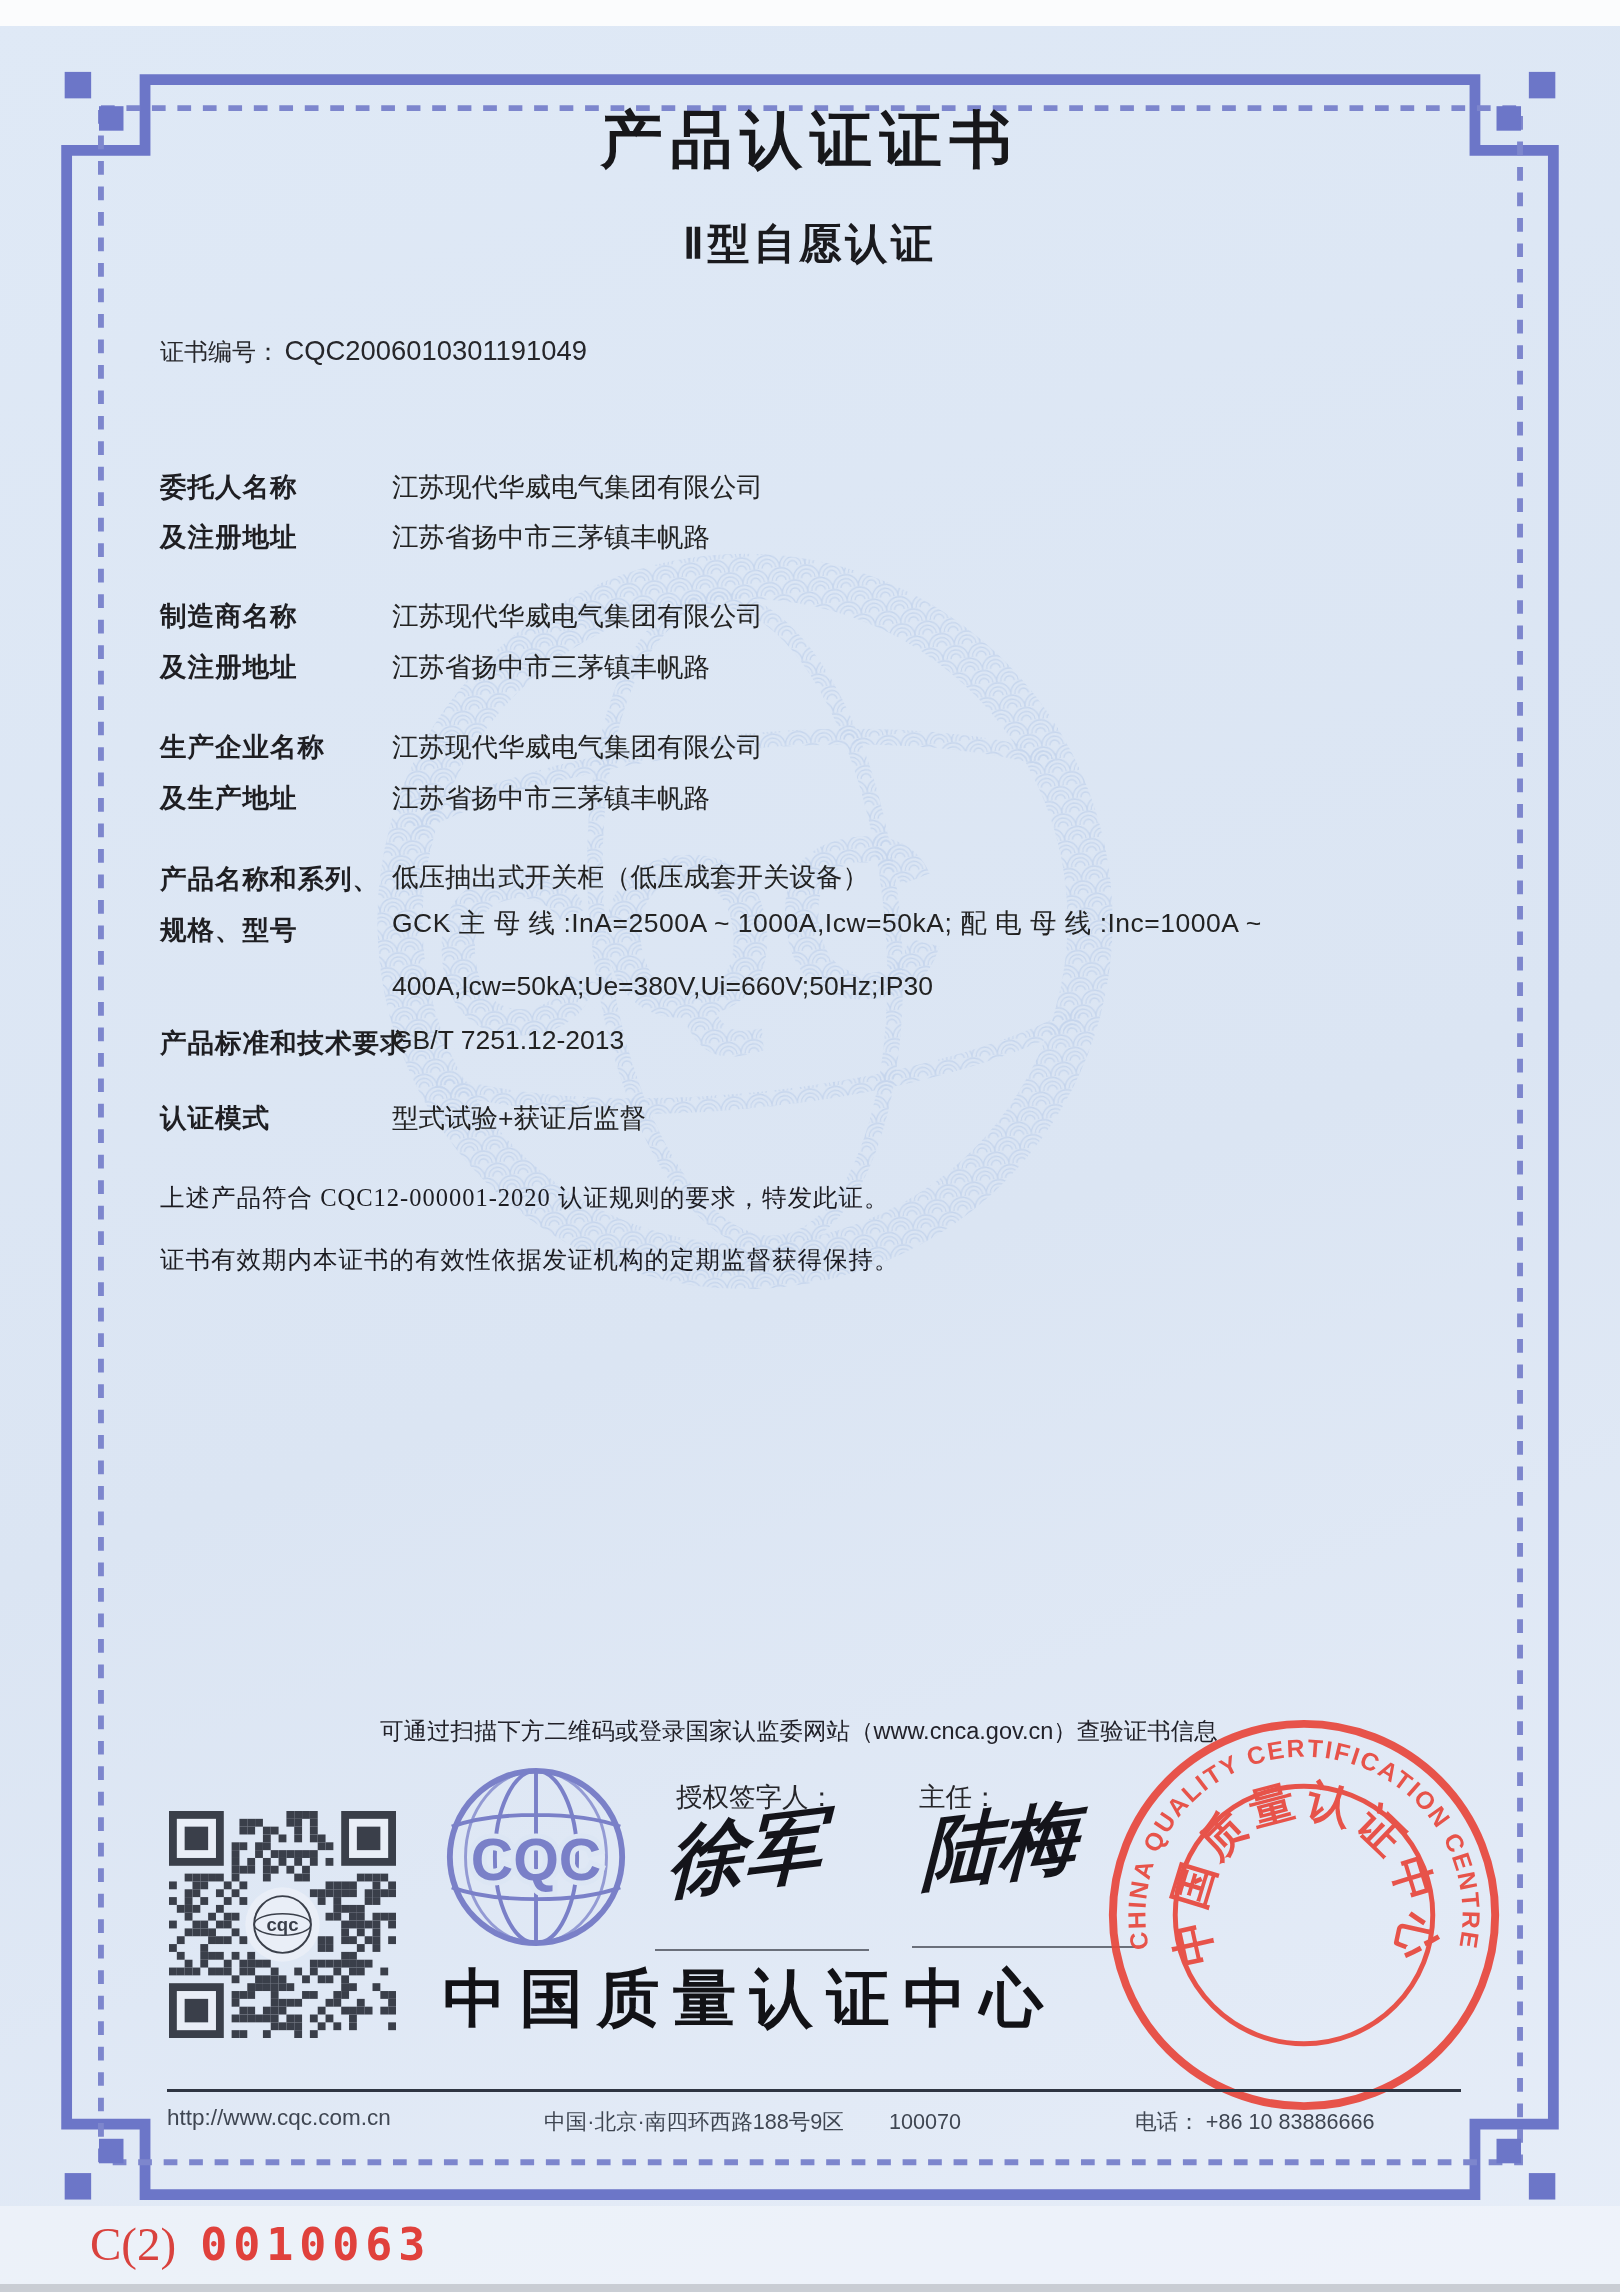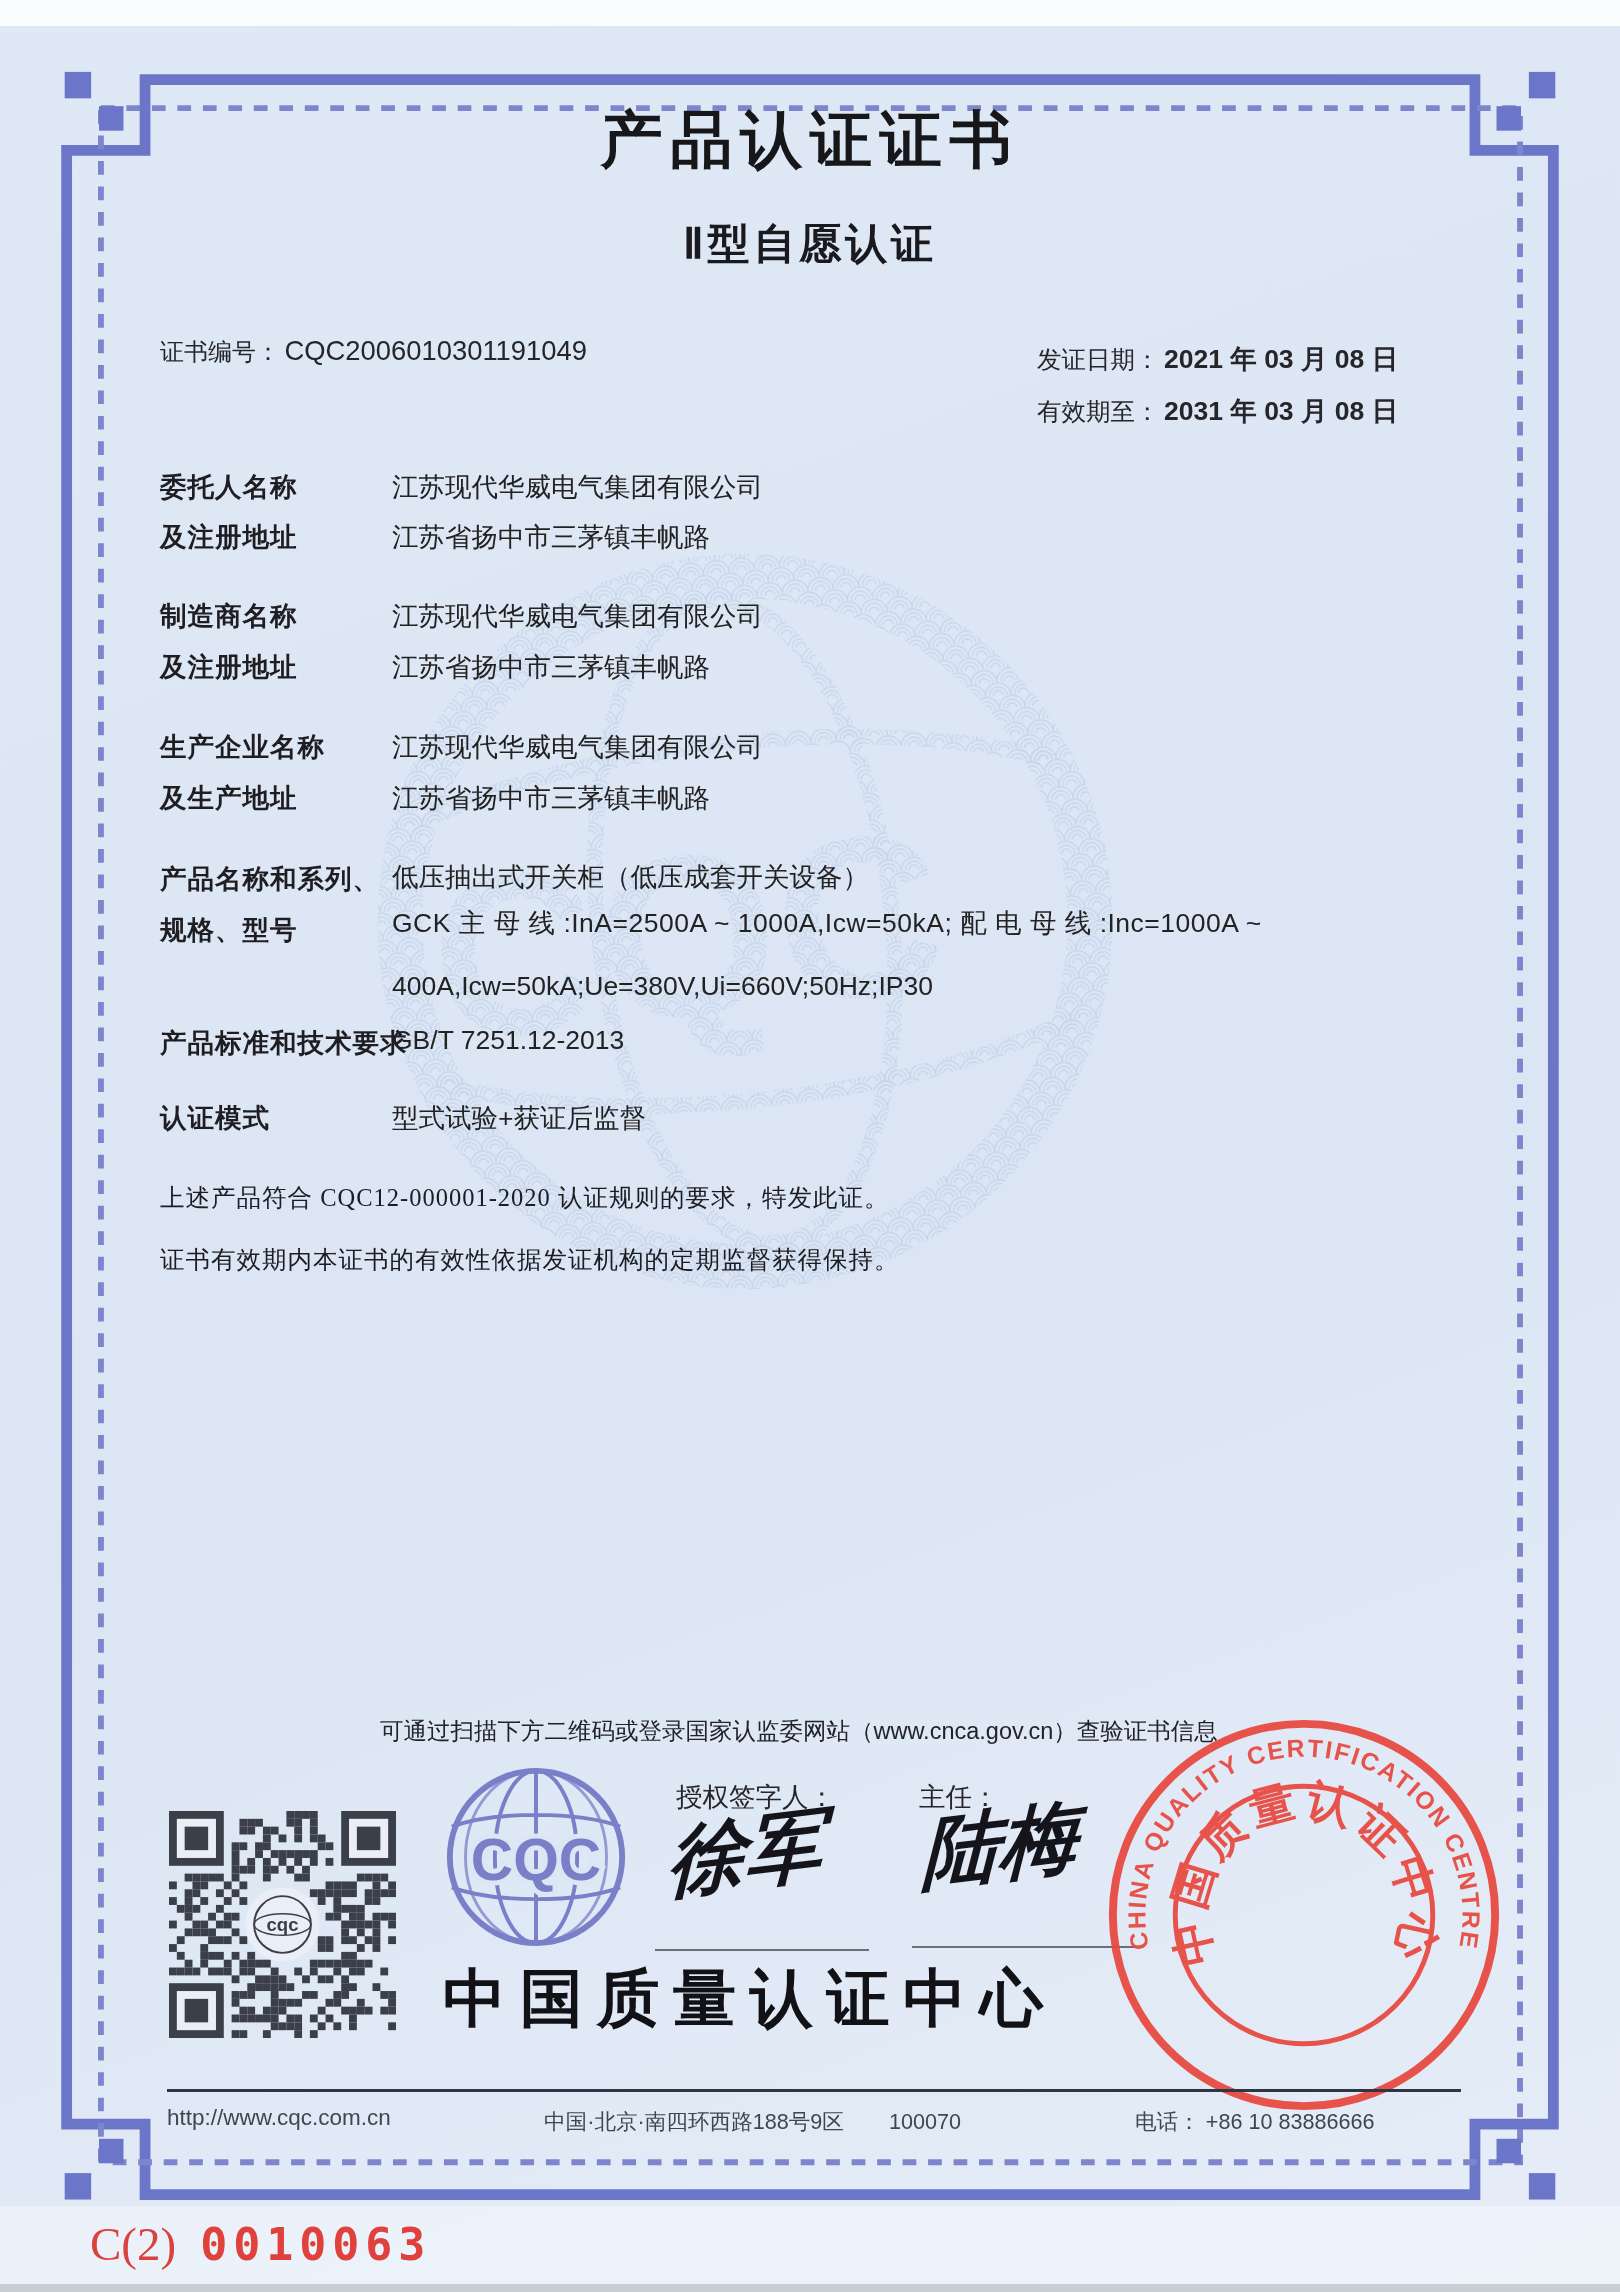--- a/index.html
+++ b/index.html
@@ -71,30 +71,20 @@
   </svg>
 
   <div class="abs title" style="top:98px;left:0;">产品认证证书</div>
   <div class="abs subtitle" style="top:210px;left:0;">Ⅱ型自愿认证</div>
 
   <div class="abs" style="left:160px;top:335px;white-space:nowrap;">
     <span class="kai" style="font-size:24px;margin-top:10px;">证书编号：</span>
     <span style="font-size:27.4px;font-weight:400;text-align:center;">CQC2006010301191049</span>
   </div>
 
-  <div class="abs" style="left:1037px;top:335px;line-height:48px;white-space:nowrap;">
-    <div>
-      <span class="kai" style="font-size:24.5px;">发证日期：</span>
-      <span style="font-size:26.5px;font-weight:600;">2021 年 03 月 08 日</span>
-    </div>
-    <div>
-      <span class="kai" style="font-size:24.5px;">有效期至：</span>
-      <span style="font-size:26.5px;font-weight:600;">2031 年 03 月 08 日</span>
-    </div>
-  </div>
 
   <div class="abs lbl" style="left:160px;top:469px;">委托人名称</div>
   <div class="abs lbl" style="left:160px;top:519px;">及注册地址</div>
   <div class="abs val" style="left:392px;top:469px;">江苏现代华威电气集团有限公司</div>
   <div class="abs val" style="left:392px;top:519px;">江苏省扬中市三茅镇丰帆路</div>
 
   <div class="abs lbl" style="left:160px;top:598px;">制造商名称</div>
   <div class="abs lbl" style="left:160px;top:649px;">及注册地址</div>
   <div class="abs val" style="left:392px;top:598px;">江苏现代华威电气集团有限公司</div>
   <div class="abs val" style="left:392px;top:649px;">江苏省扬中市三茅镇丰帆路</div>

